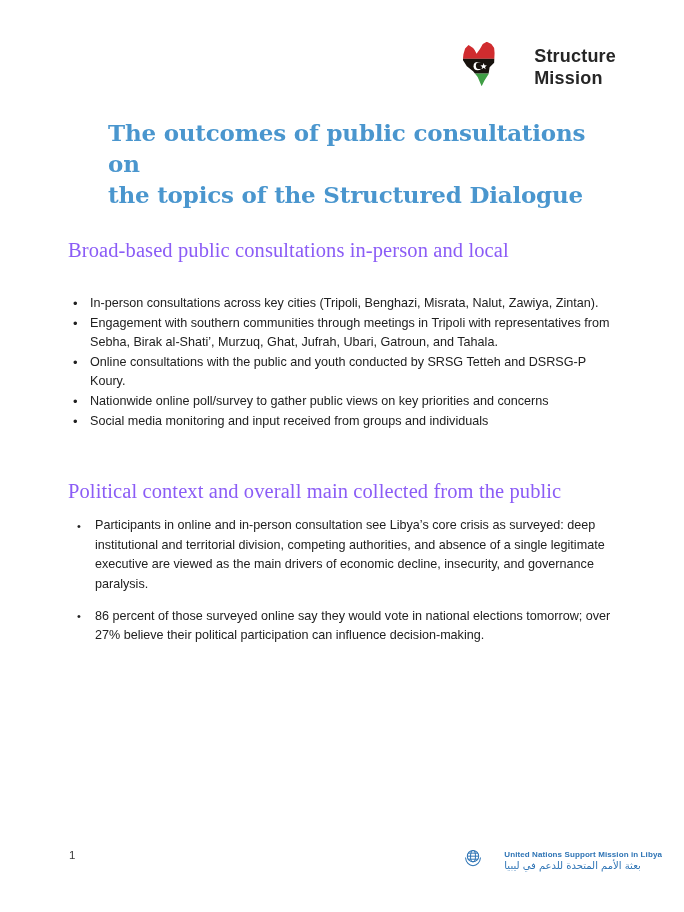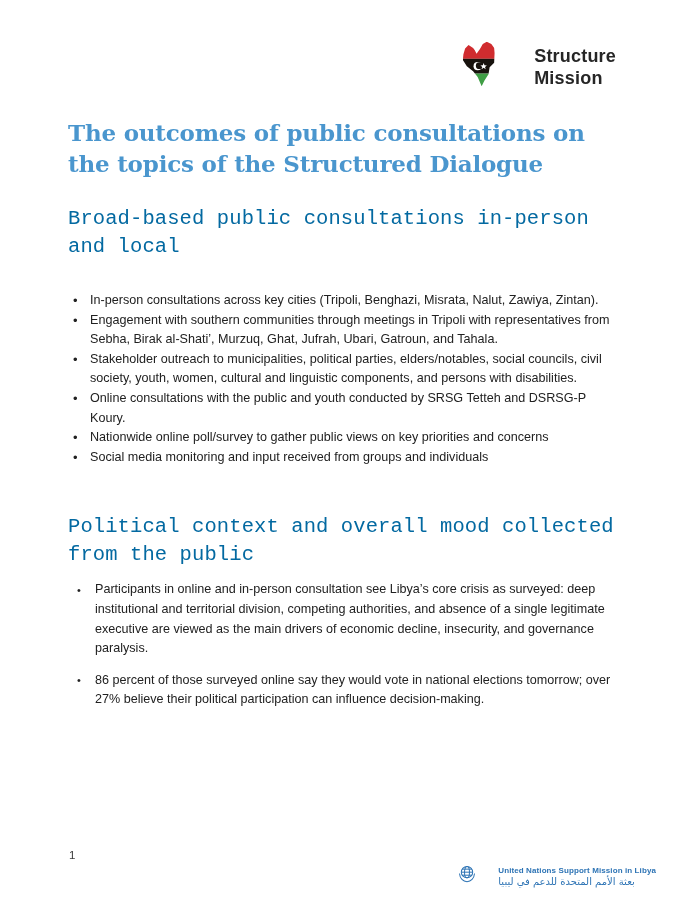--- a/index.html
+++ b/index.html
@@ -27,26 +27,26 @@
   
   .content { padding:0 68px; }
   h1 {
     margin-top:22px;
     font-family:"DejaVu Serif","Liberation Serif",serif;
     font-weight:bold;
     font-size:23px; line-height:31px;
     color:#4a96ce;
     letter-spacing:-0.2px;
   }
-  h1 span { display:block; }
+  h1 span { display:block;margin-left:40px; }
   h2 {
-    font-family:Liberation Mono, monospace;
+    font-family:Liberation Serif, serif;
     font-weight:400;
     font-size:20.5px; line-height:28px;
-    color:#0369a1;
+    color:#8b5cf6;
     letter-spacing:0.1px;
   }
   h2 span { display:block; }
   .section-1 h2 { margin-top:26px; }
   .section-2 h2 { margin-top:46px; }
   
   ul { list-style:none; }
   .section-1 ul { margin-top:30px; }
   .section-2 ul { margin-top:11px; }
   li {
@@ -66,22 +66,22 @@
     content:"\2022";
     position:absolute; left:9px; top:0.5px;
     font-size:11px;
   }
   
   .page-number {
     position:absolute; left:69px; top:849px;
     font-size:11.5px; color:#3c3c3c;
   }
   .un-block {
-    position:absolute; right:28px; top:847px;
-    display:flex; align-items:center; gap:20px;margin-top:16px;
+    position:absolute; right:22px; top:847px;
+    display:flex; align-items:center; gap:20px;
   }
   .un-lines { display:flex; flex-direction:column; }
   .un-en {
     font-size:8px; font-weight:bold; color:#2e74b5;
     letter-spacing:0.1px; line-height:11px;
   }
   .un-ar {
     font-size:10px; color:#2e74b5; line-height:12px;
     direction:rtl; text-align:left;
     font-family:"DejaVu Sans", sans-serif;
@@ -125,30 +125,29 @@
       <span>the topics of the Structured Dialogue</span>
     </h1>
 
     <section class="section-1">
       <h2>
         <span>Broad-based public consultations in-person and local</span>
       </h2>
       <ul>
         <li>In-person consultations across key cities (Tripoli, Benghazi, Misrata, Nalut, Zawiya, Zintan).</li>
         <li>Engagement with southern communities through meetings in Tripoli with representatives from Sebha, Birak al-Shati’, Murzuq, Ghat, Jufrah, Ubari, Gatroun, and Tahala.</li>
-        <li>Stakeholder outreach to municipalities, political parties, elders/notables, social councils, civil society, youth, women, cultural and linguistic components, and persons with disabilities.</li>
         <li>Online consultations with the public and youth conducted by SRSG Tetteh and DSRSG-P Koury.</li>
         <li>Nationwide online poll/survey to gather public views on key priorities and concerns</li>
         <li>Social media monitoring and input received from groups and individuals</li>
       </ul>
     </section>
 
     <section class="section-2">
       <h2>
-        <span>Political context and overall mood collected from the public</span>
+        <span>Political context and overall main collected from the public</span>
       </h2>
       <ul>
         <li>Participants in online and in-person consultation see Libya’s core crisis as surveyed: deep institutional and territorial division, competing authorities, and absence of a single legitimate executive are viewed as the main drivers of economic decline, insecurity, and governance paralysis.</li>
         <li>86 percent of those surveyed online say they would vote in national elections tomorrow; over 27% believe their political participation can influence decision-making.</li>
       </ul>
     </section>
 
   </div>
 
   <span class="page-number">1</span>

